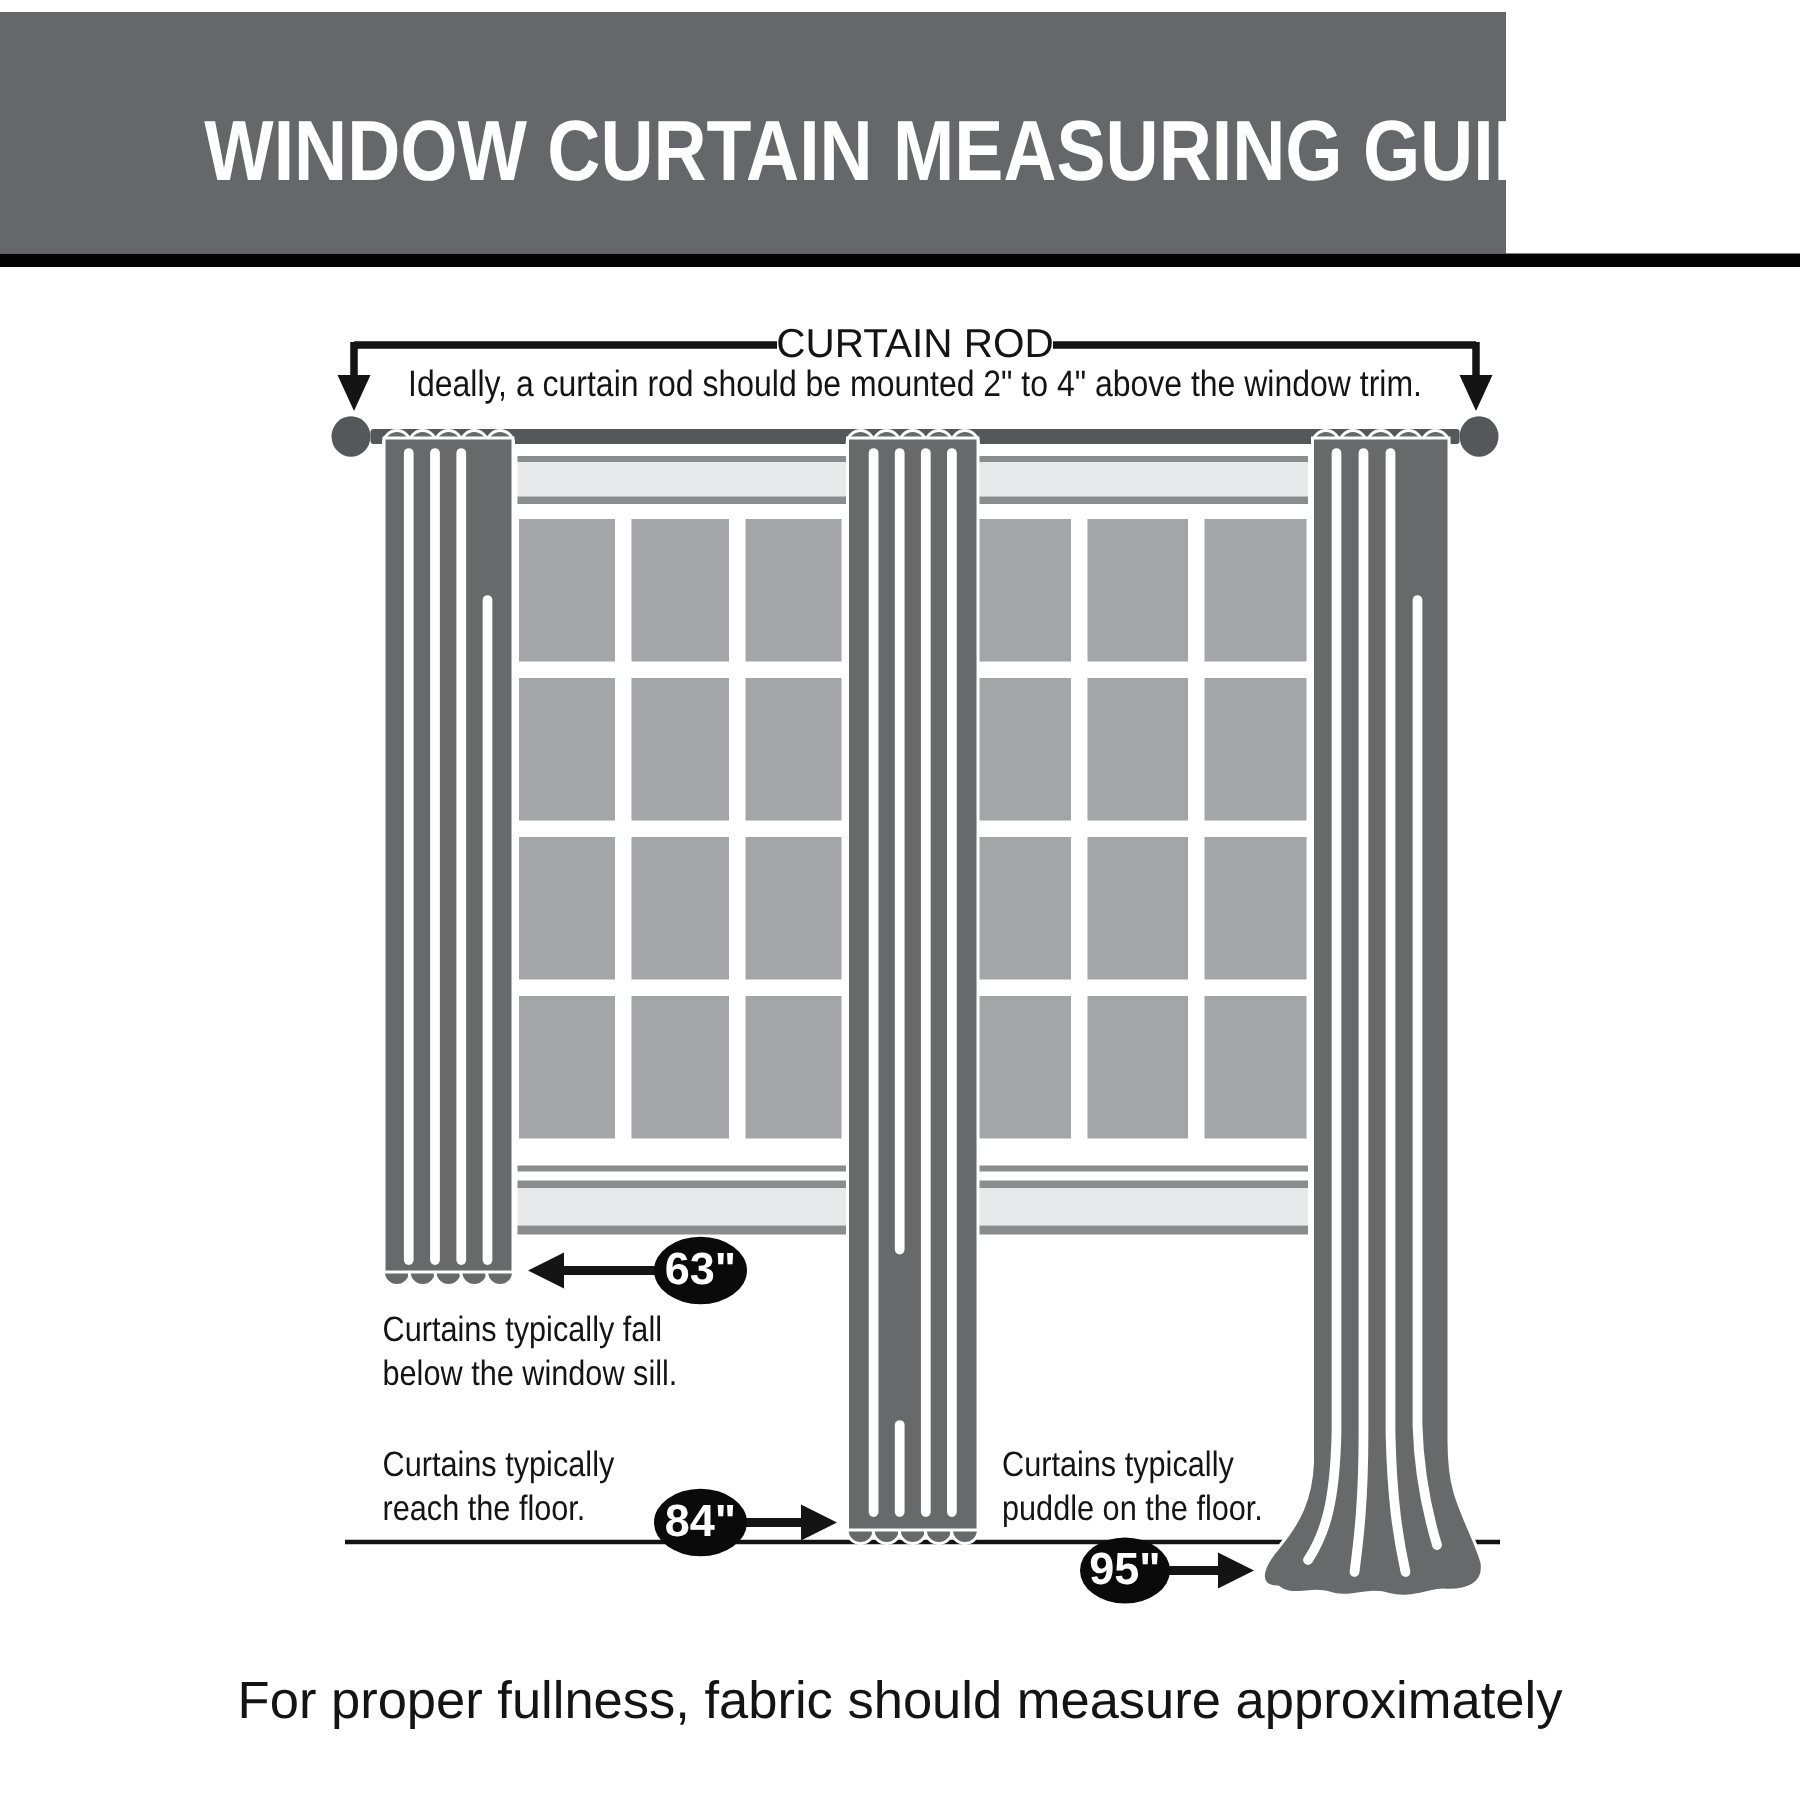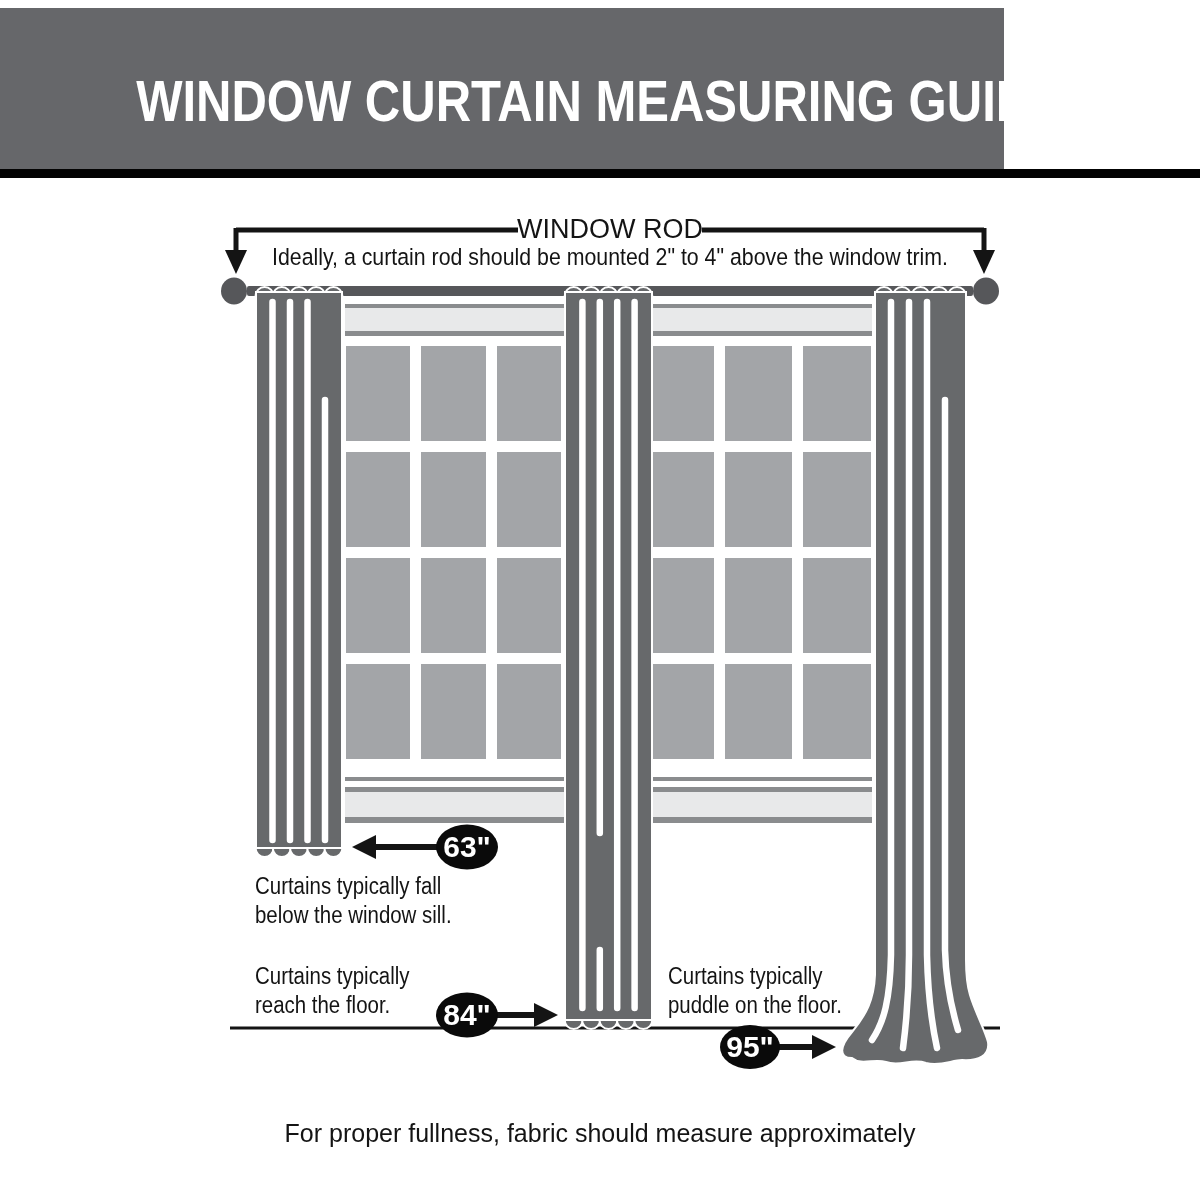--- a/index.html
+++ b/index.html
@@ -47,21 +47,21 @@
   .rod-note{left:10px;top:243px;width:1200px;text-align:center;font-size:24.5px;
             transform:scaleX(0.87);transform-origin:50% 50%;white-space:nowrap;}
   .ann{font-size:23.5px;line-height:29px;transform:scaleX(0.87);transform-origin:left top;white-space:nowrap;}
   .a63{left:255px;top:872px;}
   .a84{left:255px;top:962px;}
   .a95{left:668px;top:962px;}
   .num{color:#ffffff;font-weight:700;font-size:30px;text-align:center;line-height:36px;white-space:nowrap;}
   .n63{left:436px;top:829px;width:62px;}
   .n84{left:436px;top:997px;width:62px;}
   .n95{left:720px;top:1029px;width:60px;}
-  .footer{left:0;top:1115px;width:1200px;text-align:center;font-size:25px;line-height:37px;}
+  .footer{left:0;top:1115px;width:1200px;text-align:center;font-size:35px;line-height:37px;}
 </style>
 </head>
 <body>
 
 <div class="stage">
 
   <div class="banner">
     <div class="title txt">WINDOW CURTAIN MEASURING GUIDE</div>
   </div>
   <div class="banner-stripe"></div>
@@ -205,21 +205,21 @@
       <ellipse class="badge" cx="467" cy="1015" rx="31" ry="22.5"></ellipse>
     </g>
 
     <g>
       <line class="ink-line" stroke-width="6" x1="778" y1="1047" x2="812" y2="1047"></line>
       <polygon class="ink-fill" points="836,1047 812,1035 812,1059"></polygon>
       <ellipse class="badge" cx="750" cy="1047" rx="30" ry="22"></ellipse>
     </g>
   </svg>
 
-  <div class="txt rod-label">WINDOW ROD</div>
+  <div class="txt rod-label">CURTAIN ROD</div>
   <div class="txt rod-note">Ideally, a curtain rod should be mounted 2" to 4" above the window trim.</div>
 
   <div class="txt num n63">63"</div>
   <div class="txt num n84">84"</div>
   <div class="txt num n95">95"</div>
 
   <div class="txt ann a63">
     <span>Curtains typically fall</span><br>
     <span>below the window sill.</span>
   </div>

